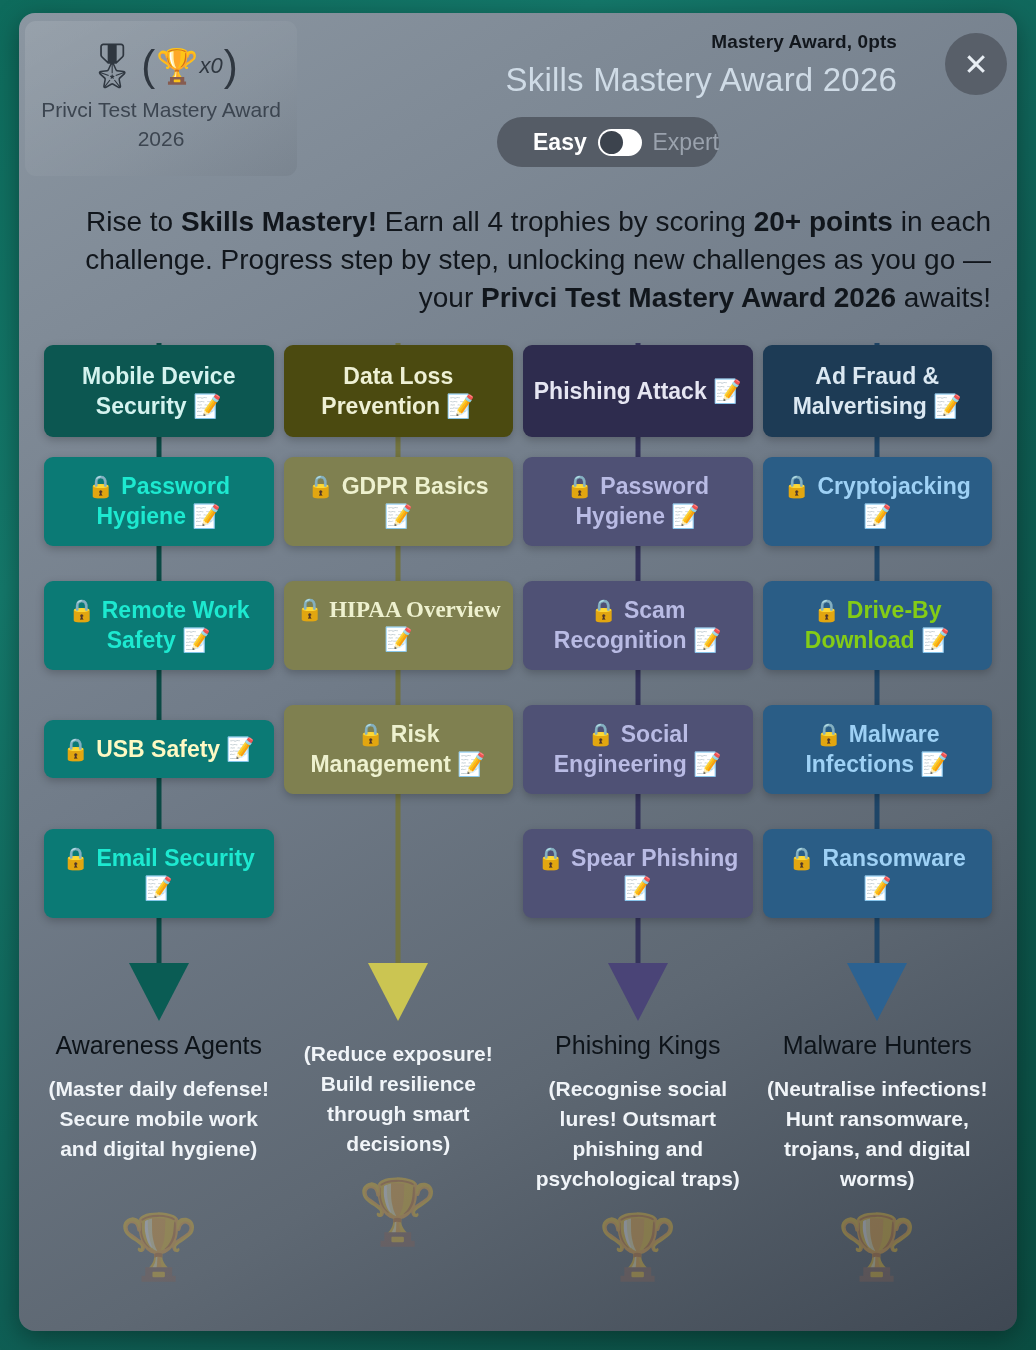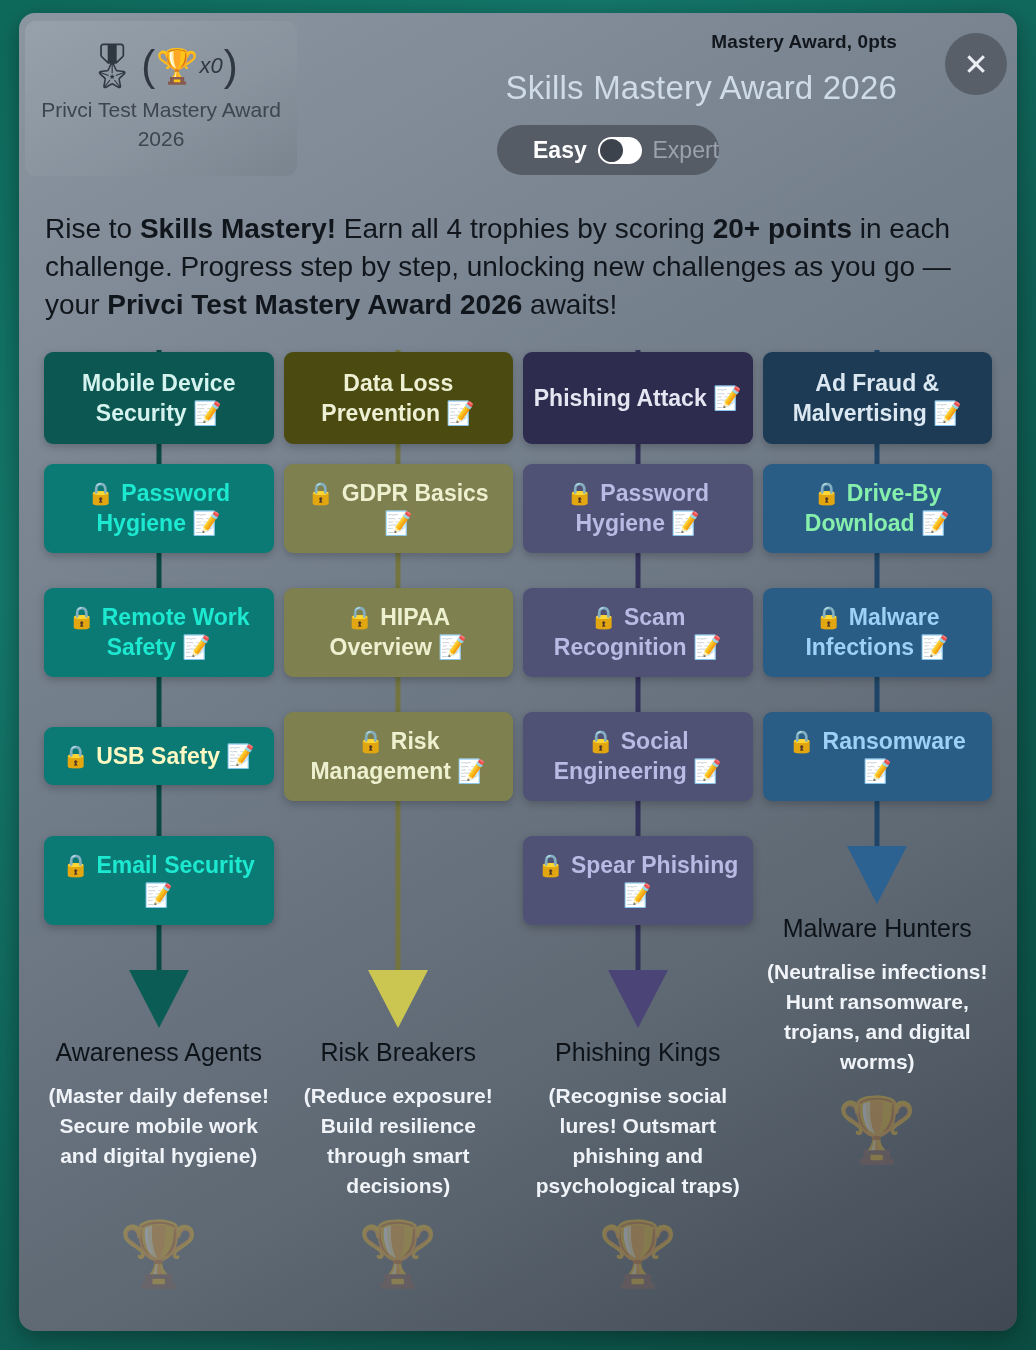--- a/index.html
+++ b/index.html
@@ -80,21 +80,21 @@
   #header-eyebrow {
     font-size: 19px;
     font-weight: bold;
     color: #12171d;
     letter-spacing: 0.1px;
   }
   #header-title {
     font-size: 33px;
     font-weight: 400;
     color: #cfdbe6;
-    margin-top: 16px;
+    margin-top: 8px;
     letter-spacing: 0.2px;
   }
 
   #difficulty-toggle {
     margin: 18px auto 0;
     width: 222px;
     height: 50px;
     border-radius: 25px;
     background: #555c66;
     display: flex;
@@ -146,22 +146,22 @@
     display: flex;
     align-items: center;
     justify-content: center;
     cursor: pointer;
     border: none;
     font-family: "Liberation Sans", sans-serif;
   }
 
   
   #intro {
-    margin: 17px 26px 0;
-    text-align: left;
+    margin: 10px 26px 0;
+    text-align: right;
     font-size: 28px;
     line-height: 1.36;
     color: #11161c;
     font-weight: 400;
   }
   #intro b { font-weight: bold; }
 
   
   #tracks {
     position: relative;
@@ -343,38 +343,37 @@
           </div>
         </div>
         <div class="row-slot h-step">
           <div class="connector" style="background: rgb(115, 116, 63); top: 0px; height: 100%;"></div>
           <div class="card step" style="background: rgb(127, 128, 80); color: rgb(238, 241, 207);">
             <span><span class="lock">🔒</span> <span>GDPR Basics</span> <span class="memo">📝</span></span>
           </div>
         </div>
         <div class="row-slot h-step">
           <div class="connector" style="background: rgb(115, 116, 63); top: 0px; height: 100%;"></div>
-          <div class="card step" style="background: rgb(127, 128, 80); color: rgb(238, 241, 207);">
+          <div class="card step" style="background: rgb(127, 128, 80); color: rgb(238, 241, 207); font-family: Liberation Serif, serif;">
             <span><span class="lock">🔒</span> <span>HIPAA Overview</span> <span class="memo">📝</span></span>
           </div>
         </div>
         <div class="row-slot h-step">
           <div class="connector" style="background: rgb(115, 116, 63); top: 0px; height: 100%;"></div>
           <div class="card step" style="background: rgb(127, 128, 80); color: rgb(238, 241, 207);">
             <span><span class="lock">🔒</span> <span>Risk Management</span> <span class="memo">📝</span></span>
           </div>
         </div>
         <div class="row-slot h-step">
           <div class="connector" style="background: rgb(115, 116, 63); top: 0px; height: 100%;"></div>
         </div>
         <div class="arrow-slot">
           <div class="arrow-stem" style="background: rgb(115, 116, 63);"></div>
           <div class="arrow-head" style="border-top: 58px solid rgb(203, 197, 82);"></div>
         </div>
-        <div class="team-name">Risk Breakers</div>
         <div class="team-desc" style="height: 119px;">(Reduce exposure! Build resilience through smart decisions)</div>
         <div class="team-trophy">🏆</div>
       </div>
       <div class="track">
         <div class="row-slot h-head">
           <div class="connector" style="background: rgb(51, 50, 90); top: 0px; height: 100%;"></div>
           <div class="card head" style="background: rgb(46, 44, 78); color: rgb(230, 230, 242);">
             <span><span>Phishing Attack</span> <span class="memo">📝</span></span>
           </div>
         </div>
@@ -412,21 +411,27 @@
       </div>
       <div class="track">
         <div class="row-slot h-head">
           <div class="connector" style="background: rgb(30, 69, 103); top: 0px; height: 100%;"></div>
           <div class="card head" style="background: rgb(29, 59, 85); color: rgb(219, 232, 242);">
             <span><span>Ad Fraud &amp; Malvertising</span> <span class="memo">📝</span></span>
           </div>
         </div>
         <div class="row-slot h-step">
           <div class="connector" style="background: rgb(30, 69, 103); top: 0px; height: 100%;"></div>
-          <div class="card step" style="background: rgb(42, 93, 134); color: #86efac; justify-content: center;">
+          <div class="card step" style="background: rgb(42, 93, 134); color: rgb(158, 209, 245);">
+            <span><span class="lock">🔒</span> <span>Cryptojacking</span> <span class="memo">📝</span></span>
+          </div>
+        </div>
+        <div class="row-slot h-step">
+          <div class="connector" style="background: rgb(30, 69, 103); top: 0px; height: 100%;"></div>
+          <div class="card step" style="background: rgb(42, 93, 134); color: #84cc16; justify-content: center;">
             <span><span class="lock">🔒</span> <span>Drive-By Download</span> <span class="memo">📝</span></span>
           </div>
         </div>
         <div class="row-slot h-step">
           <div class="connector" style="background: rgb(30, 69, 103); top: 0px; height: 100%;"></div>
           <div class="card step" style="background: rgb(42, 93, 134); color: rgb(158, 209, 245);">
             <span><span class="lock">🔒</span> <span>Malware Infections</span> <span class="memo">📝</span></span>
           </div>
         </div>
         <div class="row-slot h-step">

